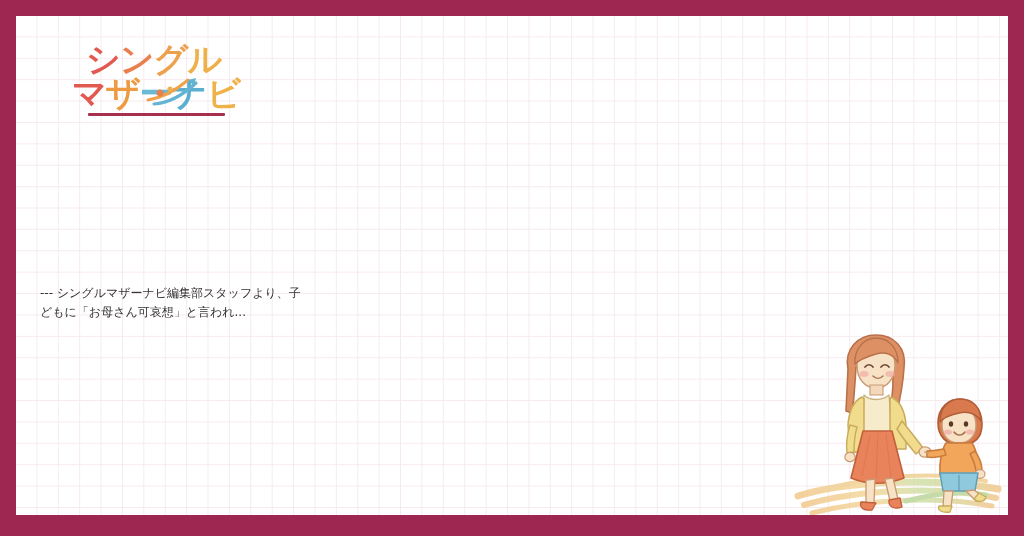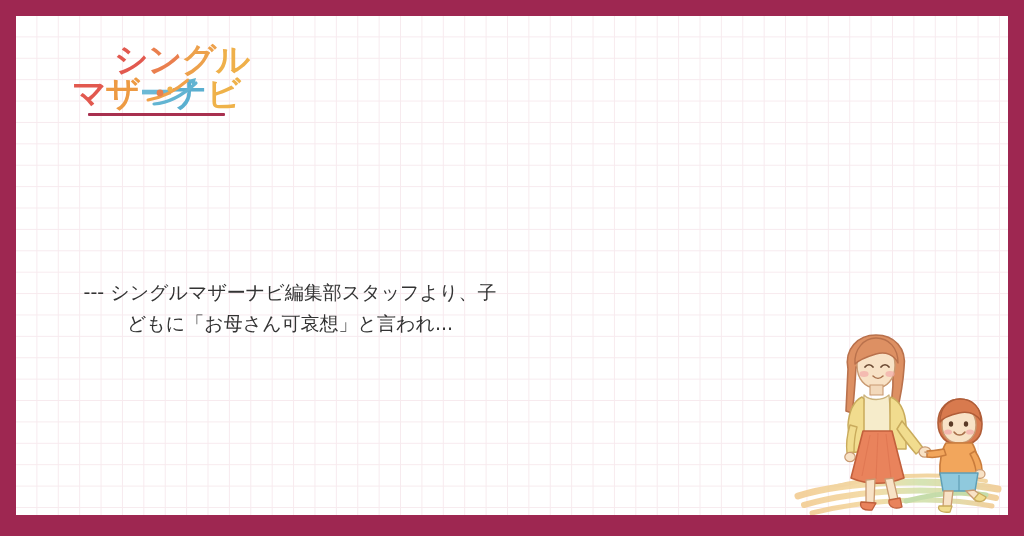--- a/index.html
+++ b/index.html
@@ -55,21 +55,20 @@
     font-weight: bold;
     line-height: 1;
     white-space: nowrap;
     letter-spacing: -1px;
   }
   .logo-line1 {
     position: absolute;
     left: 14px;
     top: 14px;
     font-size: 34px;
-    margin-left: 28px;
   }
   .logo-line2 {
     position: absolute;
     left: 0px;
     top: 48px;
     font-size: 34px;
   }
   .logo-line span { display: inline-block; }
 
   .lg-c1 { color: #e2594f; }
@@ -114,29 +113,28 @@
     line-height: 1.27;
     letter-spacing: 0px;
     color: #050505;
     white-space: pre-wrap;
   }
 
   
   .excerpt {
     position: absolute;
     left: 24px;
-    top: 261px;
+    top: 268px;
     width: 500px;
     font-family: "DejaVu Sans", "Liberation Sans", sans-serif;
     font-weight: normal;
-    font-size: 19px;
+    font-size: 12px;
     line-height: 1.62;
     color: #333333;
     white-space: pre-wrap;
-    text-align: center;
   }
 
   
   .illustration {
     position: absolute;
     left: 770px;
     top: 305px;
     width: 222px;
     height: 200px;
   }

